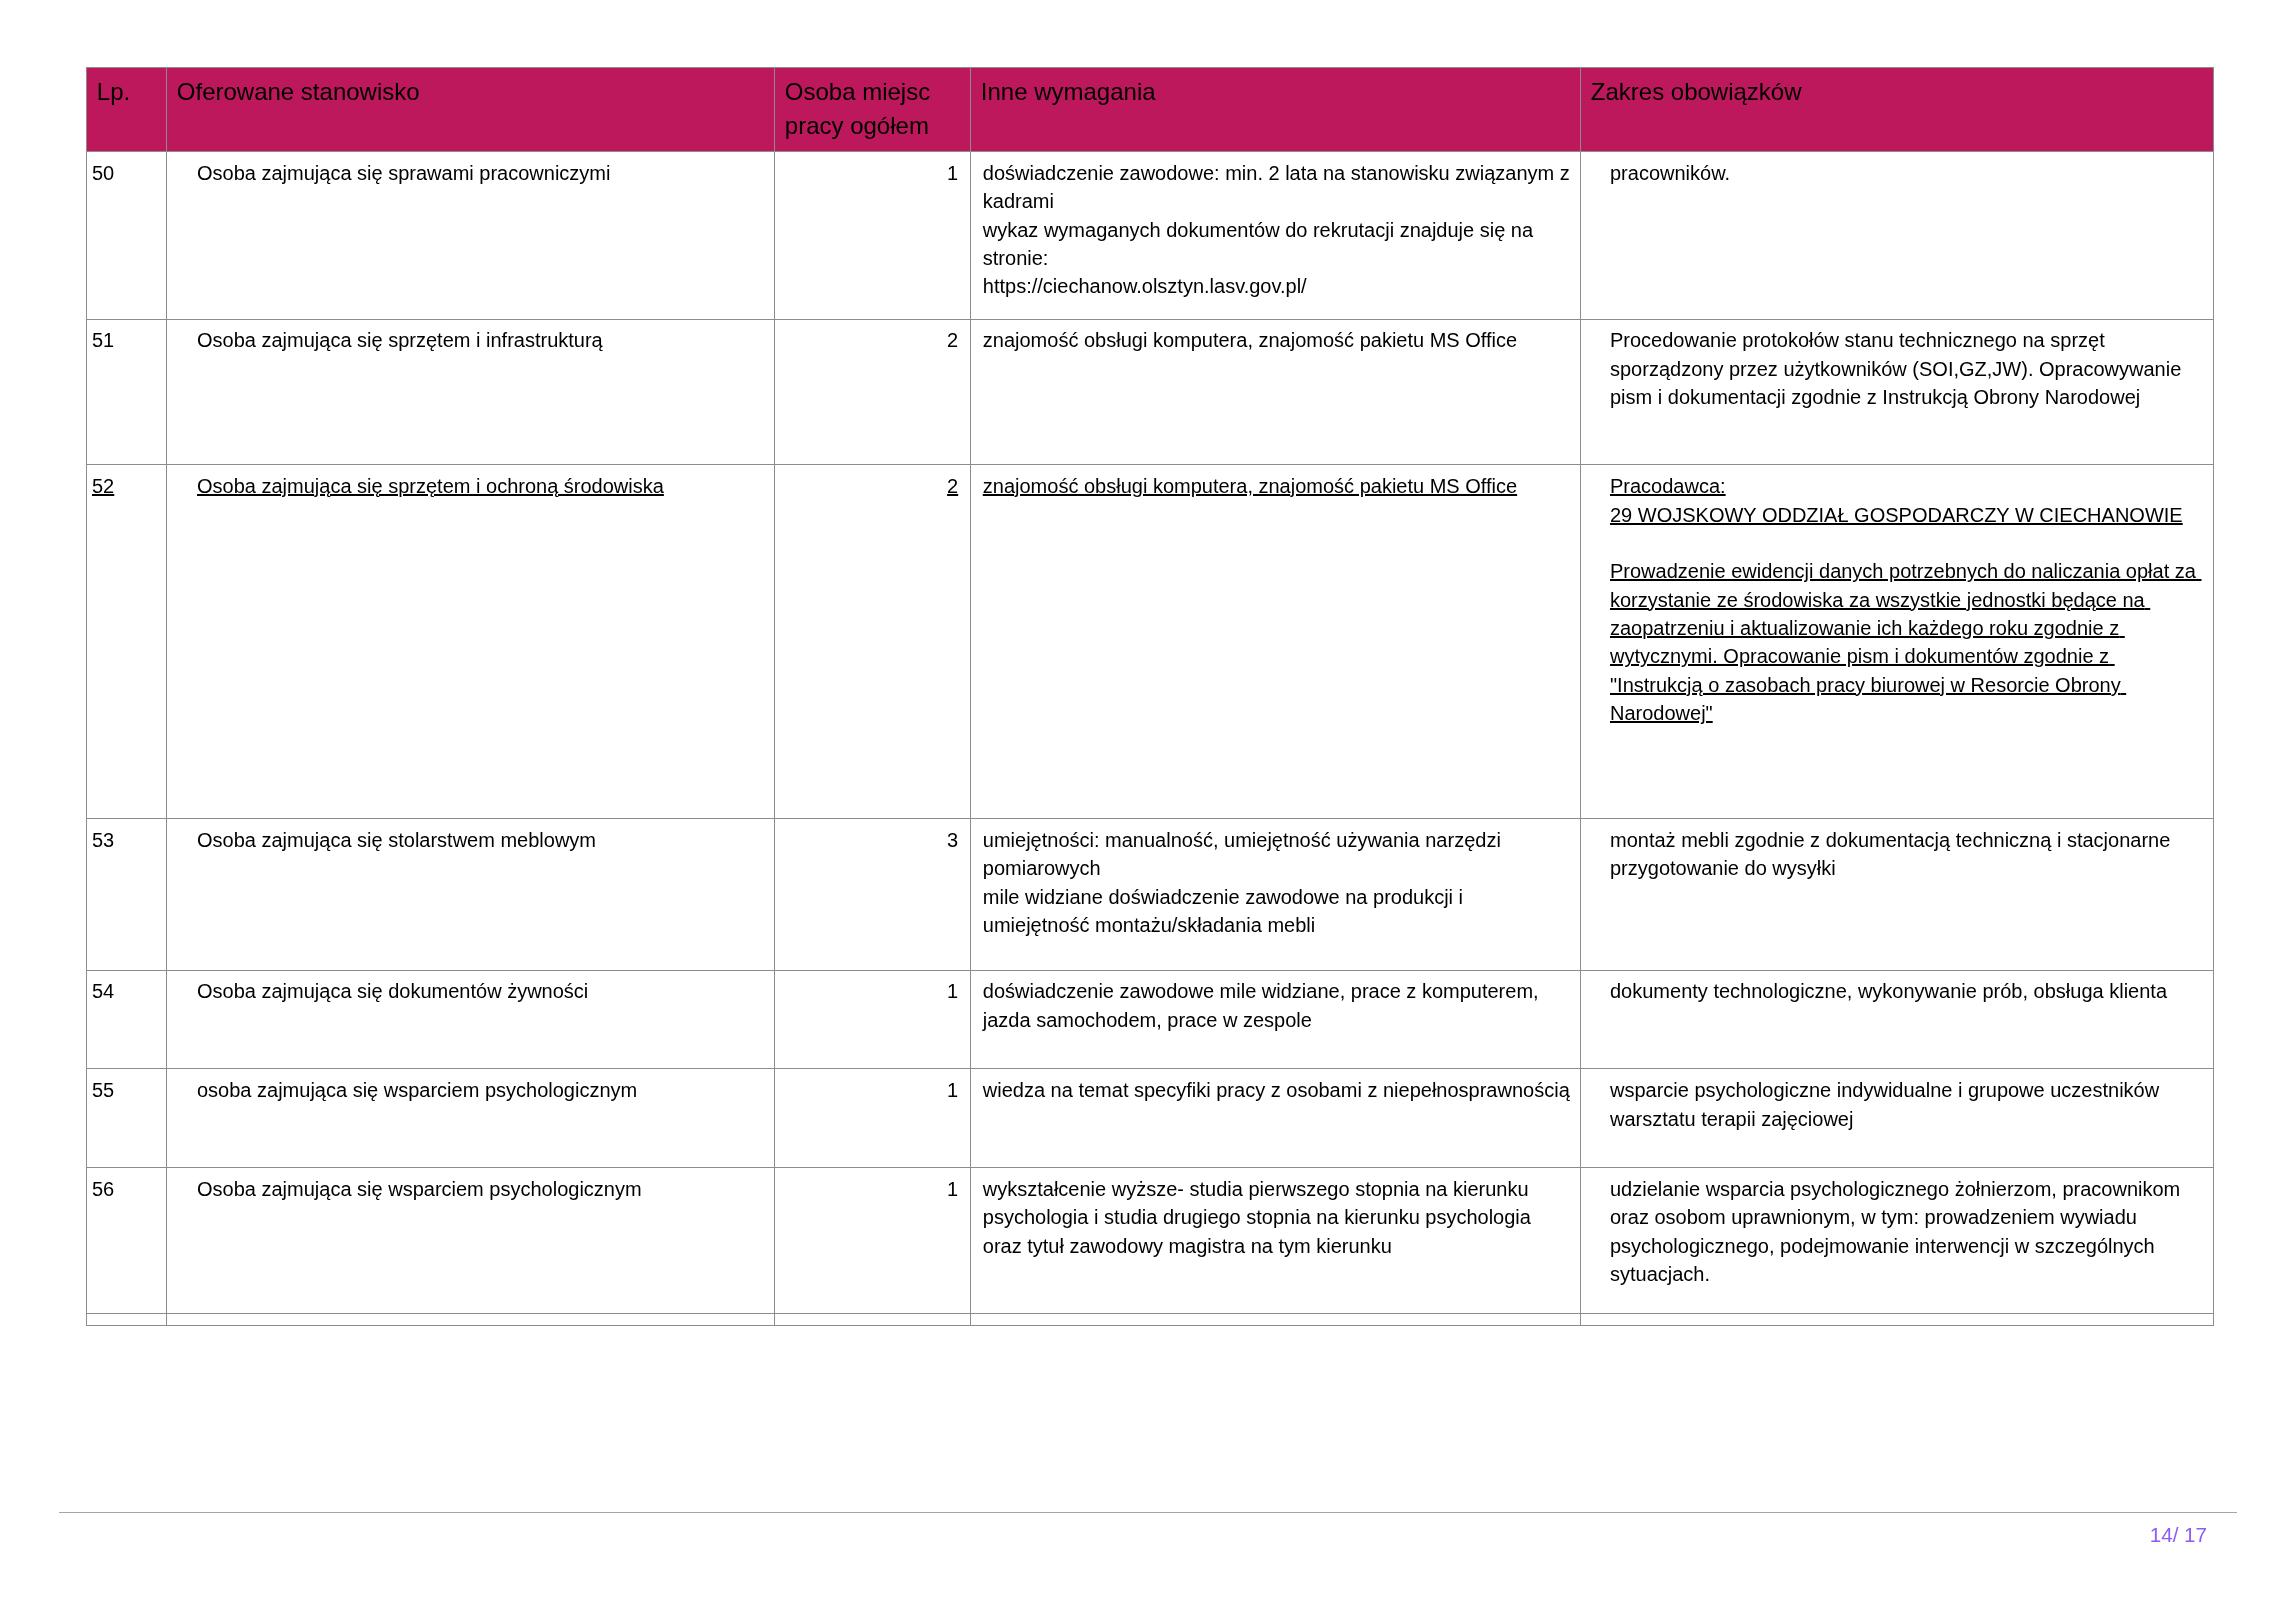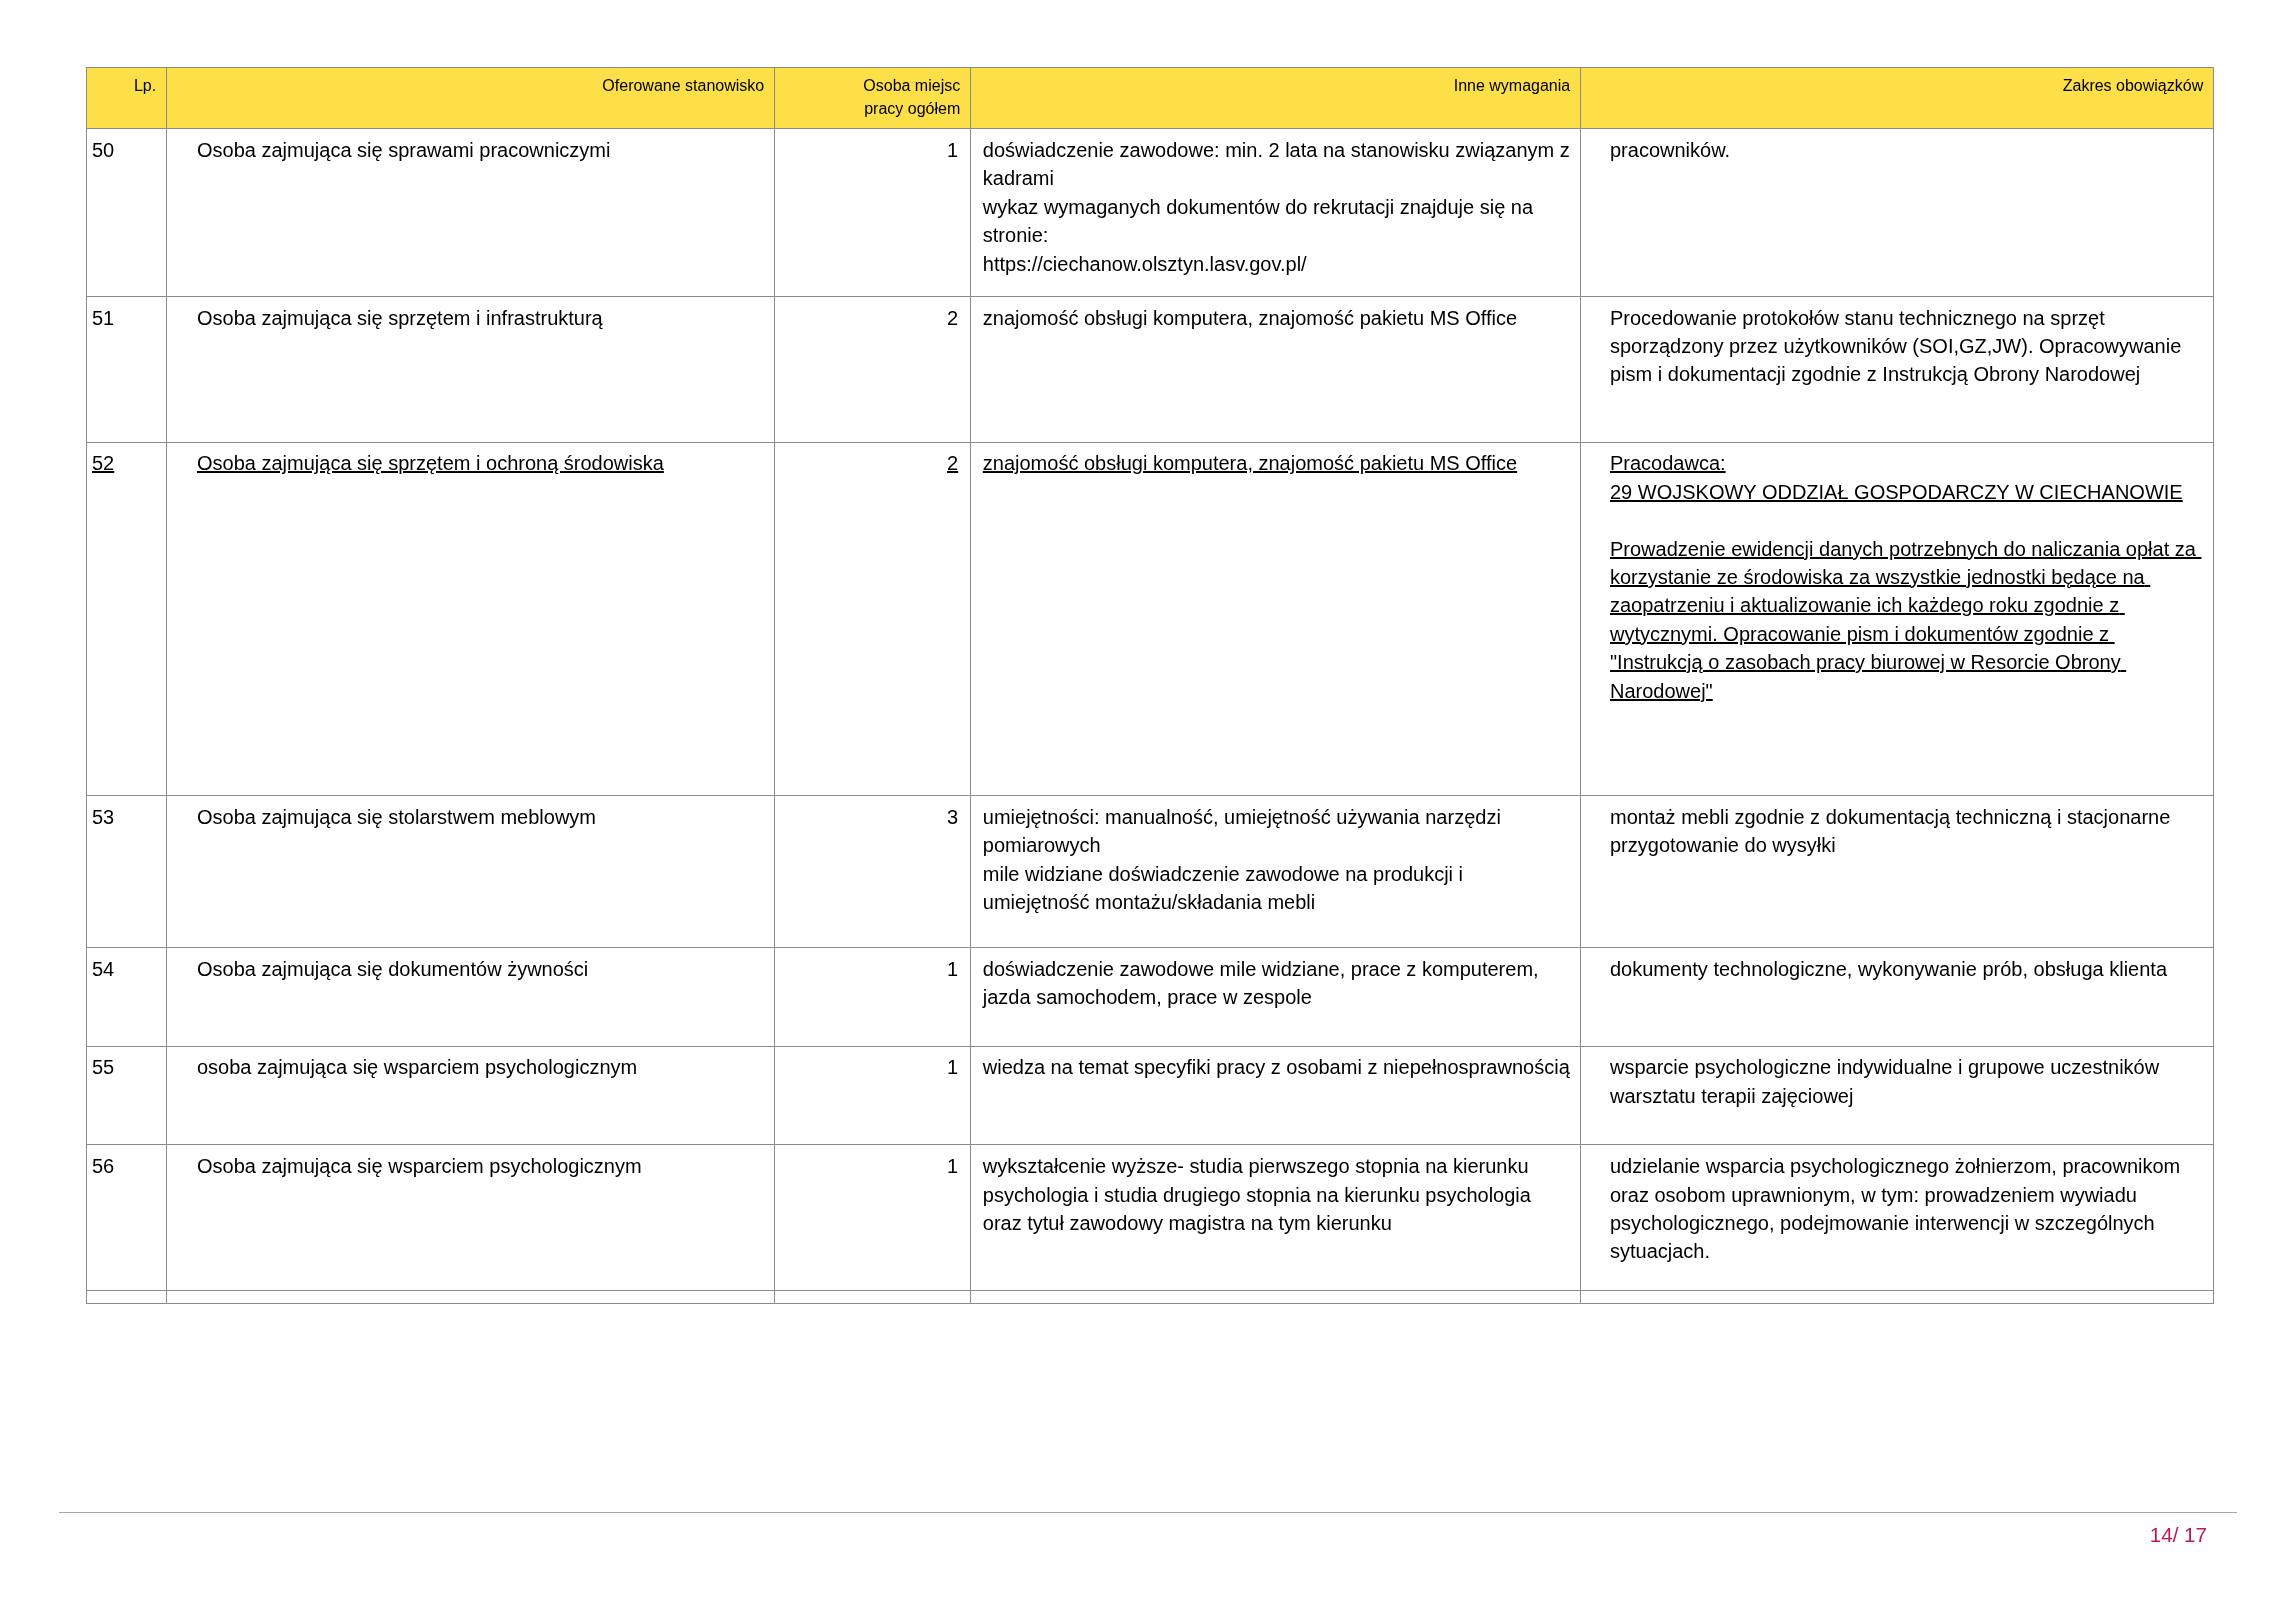--- a/index.html
+++ b/index.html
@@ -32,26 +32,26 @@
     font-size: 20px;
     line-height: 1.42;
   }
   .doc-table td, .doc-table th {
     border: 1px solid #8c8c8c;
     vertical-align: top;
     padding: 6.9px 9.8px 7.8px 9.8px;
     font-weight: normal;
   }
   thead th {
-    background: #fde047;
-    text-align: right;
+    background: #be185d;
+    text-align: left;
     vertical-align: middle;
     padding-top: 15.7px;
     padding-bottom: 15.7px;
-    font-size: 16px;
+    font-size: 24px;
   }
   col.c-lp { width: 80px; }
   col.c-pos { width: 608px; }
   col.c-num { width: 196px; }
   col.c-req { width: 610px; }
   col.c-duty { width: 633px; }
 
   td.lp { text-align: left; padding-left: 5px; }
   td.num { text-align: right; padding-right: 11.8px; }
   td.pos { padding-left: 30px; }
@@ -74,21 +74,21 @@
     left: 59px;
     top: 1512px;
     width: 2178px;
     border-top: 1px solid #a6a6a6;
   }
   .footer-page {
     position: absolute;
     right: 86px;
     top: 1523px;
     font-size: 20.6px;
-    color: #be185d;
+    color: #8b5cf6;
     font-family: "Liberation Sans", sans-serif;
   }
   
   .table-clip {
     position: absolute;
     left: 86px;
     top: 67px;
     width: 2129px;
     height: 1423px;
     overflow: hidden;

